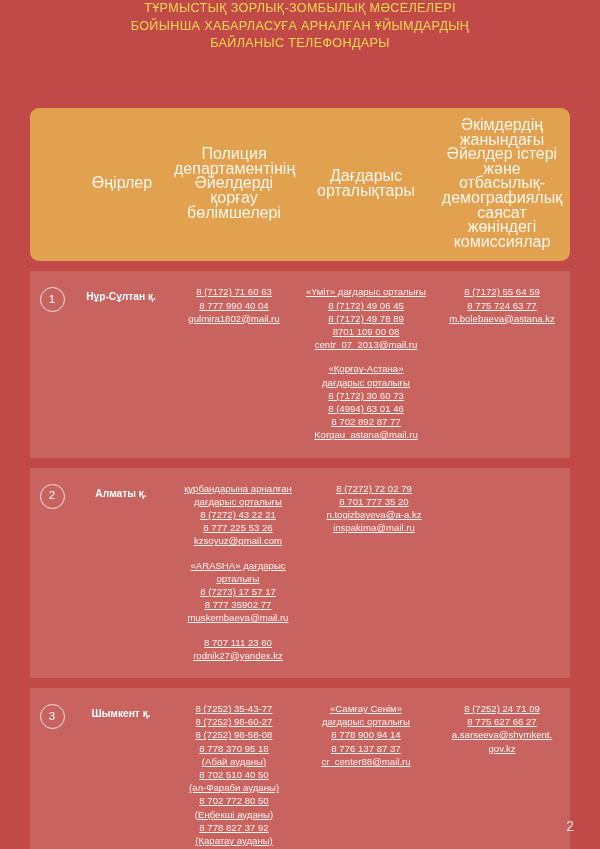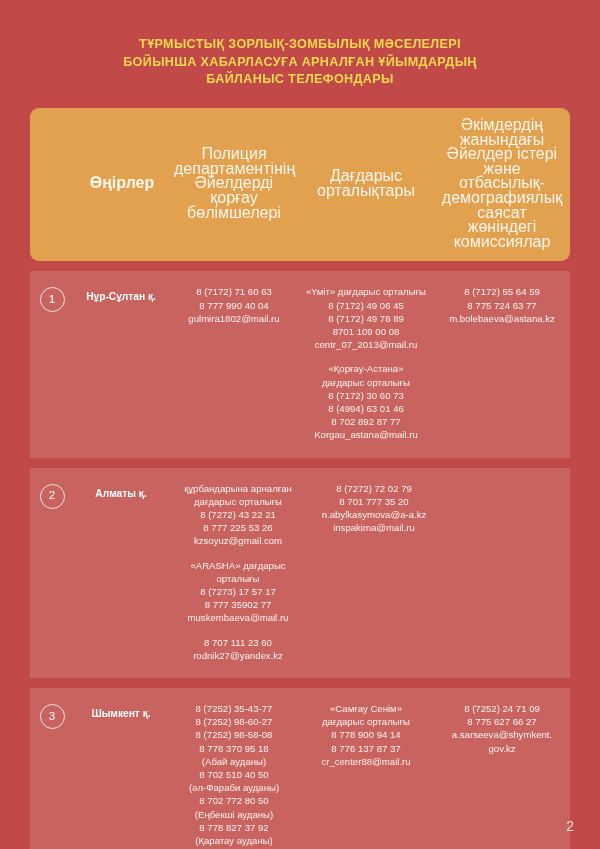--- a/index.html
+++ b/index.html
@@ -12,24 +12,23 @@
     background: #c14a48;
     font-family: "Liberation Sans", sans-serif;
     overflow: hidden;
     position: relative;
   }
 
   
   .page-title {
     width: 470px;
     margin: 0 auto;
-    padding-top: 36px;
     text-align: center;
     color: #f2d84f;
-    font-weight: bold;
+    font-weight: normal;
     font-size: 12.6px;
     line-height: 17.5px;
     letter-spacing: 0.35px;
     text-transform: uppercase;
   }
   .page-title .tline { display: block; white-space: nowrap; }
 
   
   .table-wrap {
     position: absolute;
@@ -52,21 +51,21 @@
     color: #fdf6ec;
     text-align: center;
     font-size: 16px;
     line-height: 14.6px;
     box-sizing: border-box;
     padding: 0 4px;
   }
 
   
   .c-num   { width: 44px;  flex: 0 0 44px; }
-  .c-reg   { width: 96px;  flex: 0 0 96px; font-weight: bold; }
+  .c-reg   { width: 96px;  flex: 0 0 96px; }
   .c-pol   { width: 128px; flex: 0 0 128px; }
   .c-cri   { width: 136px; flex: 0 0 136px; }
   .c-com   { width: 136px; flex: 0 0 136px; }
 
   
   .tbody { margin-top: 10px; }
   .trow {
     display: flex;
     background: #c8635f;
     box-sizing: border-box;
@@ -75,21 +74,21 @@
   .trow + .trow { margin-top: 10px; }
 
   .cell {
     box-sizing: border-box;
     padding: 0 4px;
     color: #fdf3f0;
     font-size: 9.6px;
     line-height: 13.2px;
     text-align: center;
   }
-  .cell p { margin: 0; }
+  .cell p { margin: 0; text-decoration: underline; }
   .cell .blk { margin-bottom: 11px; }
   .cell .blk:last-child { margin-bottom: 0; }
 
   .cell-num {
     display: flex;
     justify-content: center;
     align-items: flex-start;
     padding-top: 2px;
   }
   .badge {
@@ -210,21 +209,21 @@
           </div>
           <div class="blk">
             <p>8 707 111 23 60</p>
             <p>rodnik27@yandex.kz</p>
           </div>
         </div>
         <div class="cell c-com">
           <div class="blk">
             <p>8 (7272) 72 02 79</p>
             <p>8 701 777 35 20</p>
-            <p>n.abylkasymova@a-a.kz</p>
+            <p>n.togizbayeva@a-a.kz</p>
             <p>inspakima@mail.ru</p>
           </div>
         </div>
       </div>
       <div class="trow">
         <div class="cell cell-num c-num">
           <div class="badge">3</div>
         </div>
         <div class="cell cell-region c-reg">Шымкент қ.</div>
         <div class="cell c-pol">

